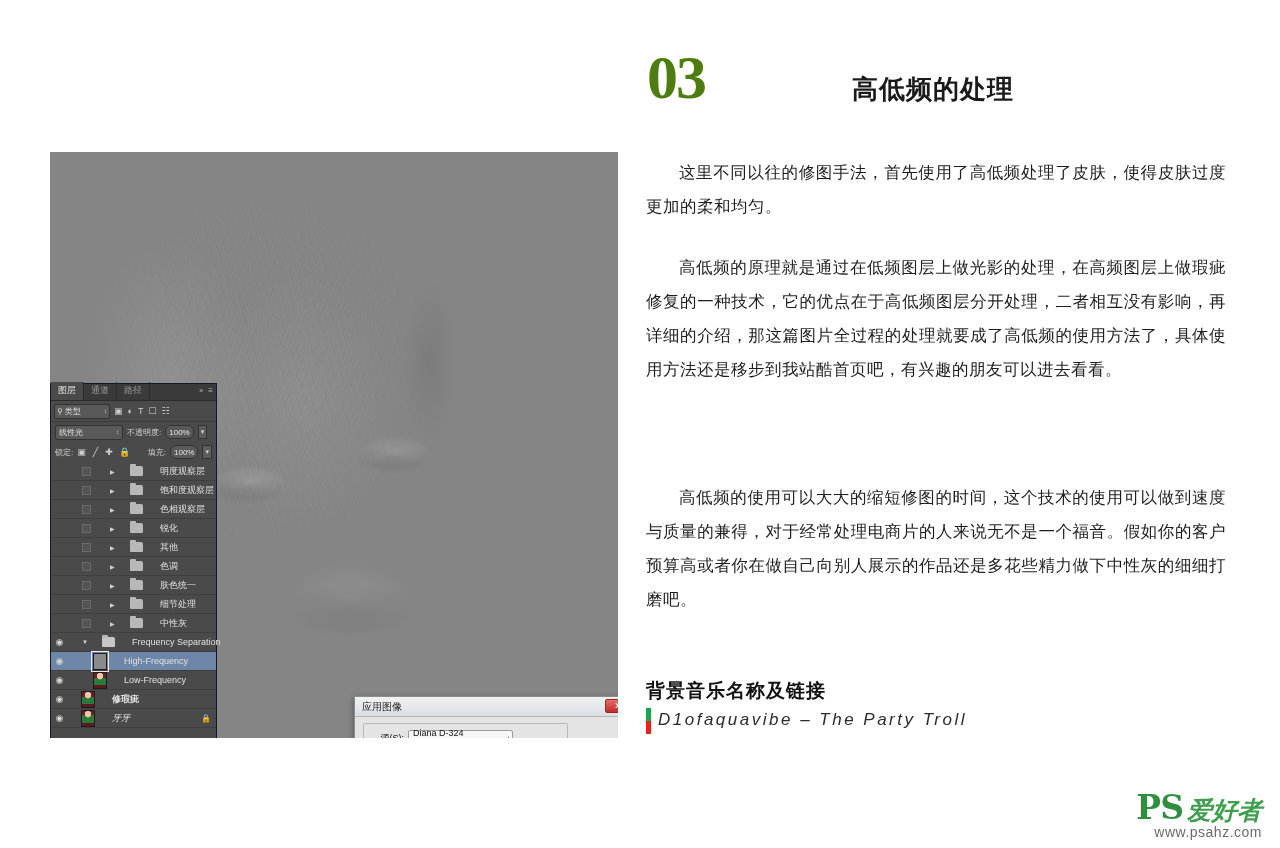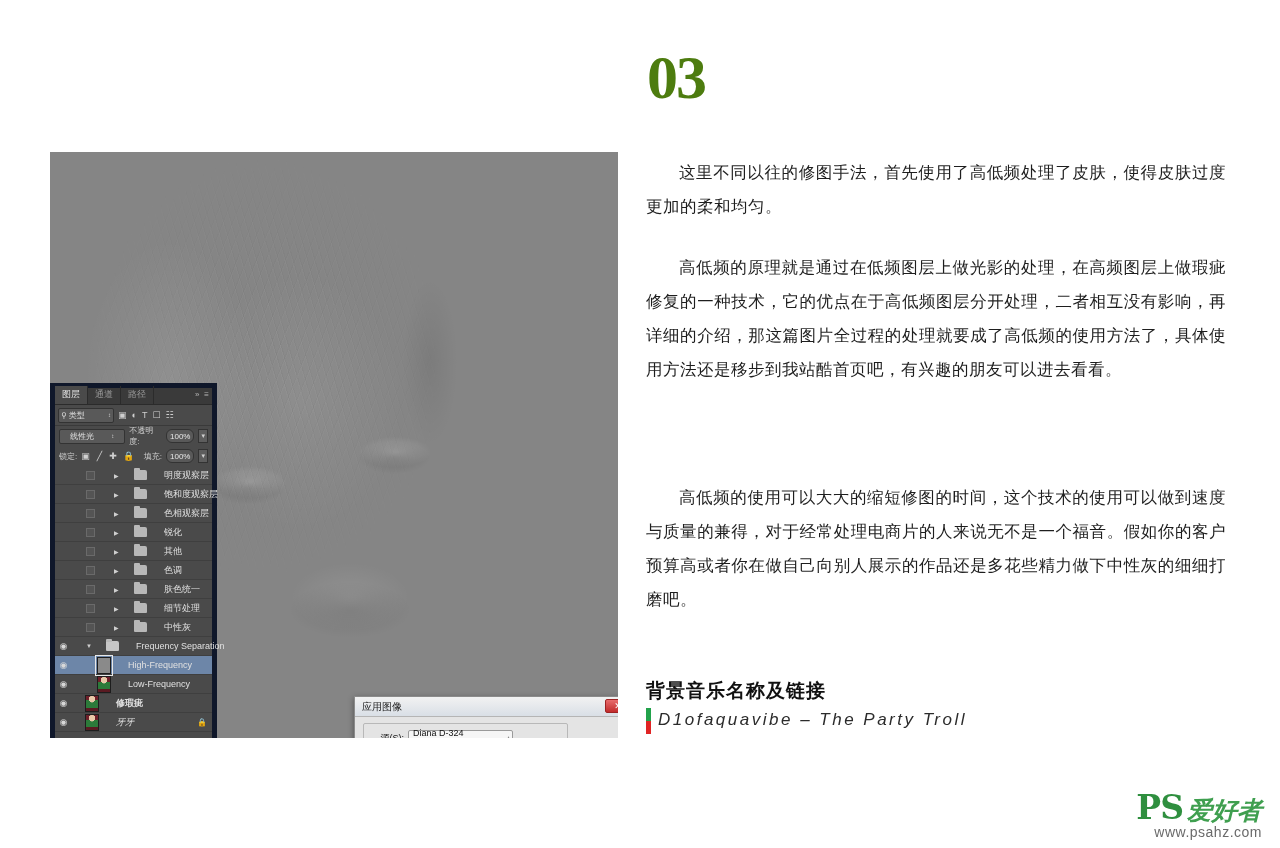--- a/index.html
+++ b/index.html
@@ -43,21 +43,21 @@
     -webkit-mask-image: radial-gradient(ellipse 230px 270px at 215px 215px, #000 0%, rgba(0,0,0,.45) 55%, rgba(0,0,0,0) 82%);
             mask-image: radial-gradient(ellipse 230px 270px at 215px 215px, #000 0%, rgba(0,0,0,.45) 55%, rgba(0,0,0,0) 82%);
     opacity:.85;
   }
 
   
   #layers-panel {
     position: absolute; left: 0px; top: 231px;
     width: 167px; height: 433px;
     background: #4a4a4a;
-    border: 5px solid #0f172a;
+    border: 1px solid #0f172a;
     color: #d4d4d4;
     font-size: 9px;
   }
   .panel-tabs {
     height: 17px; background: #3a3a3a; display: flex; align-items: flex-end;
     border-bottom: 1px solid #2b2b2b; position: relative;
   }
   .panel-tab {
     padding: 2px 7px 3px 7px; font-size: 9px; color: #9a9a9a;
     border-right: 1px solid #2b2b2b;
@@ -77,21 +77,21 @@
     padding: 0 2px; font-size: 8px; color: #ddd;
   }
   .mini-caret { font-size: 6px; margin-left: auto; color: #cfcfcf; }
   .filter-icons { display: flex; gap: 5px; align-items: center; color: #cfcfcf; font-size: 9px; }
   .blend-row, .lock-row {
     height: 20px; display: flex; align-items: center; padding: 0 4px; gap: 4px;
     background: #4a4a4a; font-size: 8px; color: #cfcfcf;
   }
   .blend-select {
     width: 68px; height: 15px; background: #595959; border: 1px solid #333;
-    border-radius: 2px; display: flex; align-items: center; padding: 0 10px;
+    border-radius: 2px; display: flex; align-items: center; padding: 0 3px;
     font-size: 8px; color: #e0e0e0;
   }
   .num-box {
     background: #595959; border: 1px solid #333; border-radius: 6px;
     padding: 0 3px; height: 14px; line-height: 13px; font-size: 8px; color: #e6e6e6;
   }
   .stepper { font-size: 7px; color: #cfcfcf; background:#5d5d5d; border:1px solid #333; padding:0 2px; height:14px; line-height:12px;}
   .lock-icons { display: flex; gap: 7px; align-items: center; color: #d0d0d0; font-size: 9px; }
 
   .layer-list { background: #4a4a4a; }
@@ -378,20 +378,21 @@
           </div>
 
         </div>
 
       </div>
     </div>
   </div>
 
   <div id="article">
     <div id="num-badge">03</div>
+    <div id="section-title">高低频的处理</div>
 
     <div class="para" id="p1">这里不同以往的修图手法，首先使用了高低频处理了皮肤，使得皮肤过度更加的柔和均匀。</div>
     <div class="para" id="p3">高低频的使用可以大大的缩短修图的时间，这个技术的使用可以做到速度与质量的兼得，对于经常处理电商片的人来说无不是一个福音。假如你的客户预算高或者你在做自己向别人展示的作品还是多花些精力做下中性灰的细细打磨吧。</div>
     <div class="para" id="p2">高低频的原理就是通过在低频图层上做光影的处理，在高频图层上做瑕疵修复的一种技术，它的优点在于高低频图层分开处理，二者相互没有影响，再详细的介绍，那这篇图片全过程的处理就要成了高低频的使用方法了，具体使用方法还是移步到我站酷首页吧，有兴趣的朋友可以进去看看。</div>
 
     <div id="music-head">背景音乐名称及链接</div>
     <div id="music-marker">
       <div class="g"></div>
       <div class="r"></div>
     </div>

